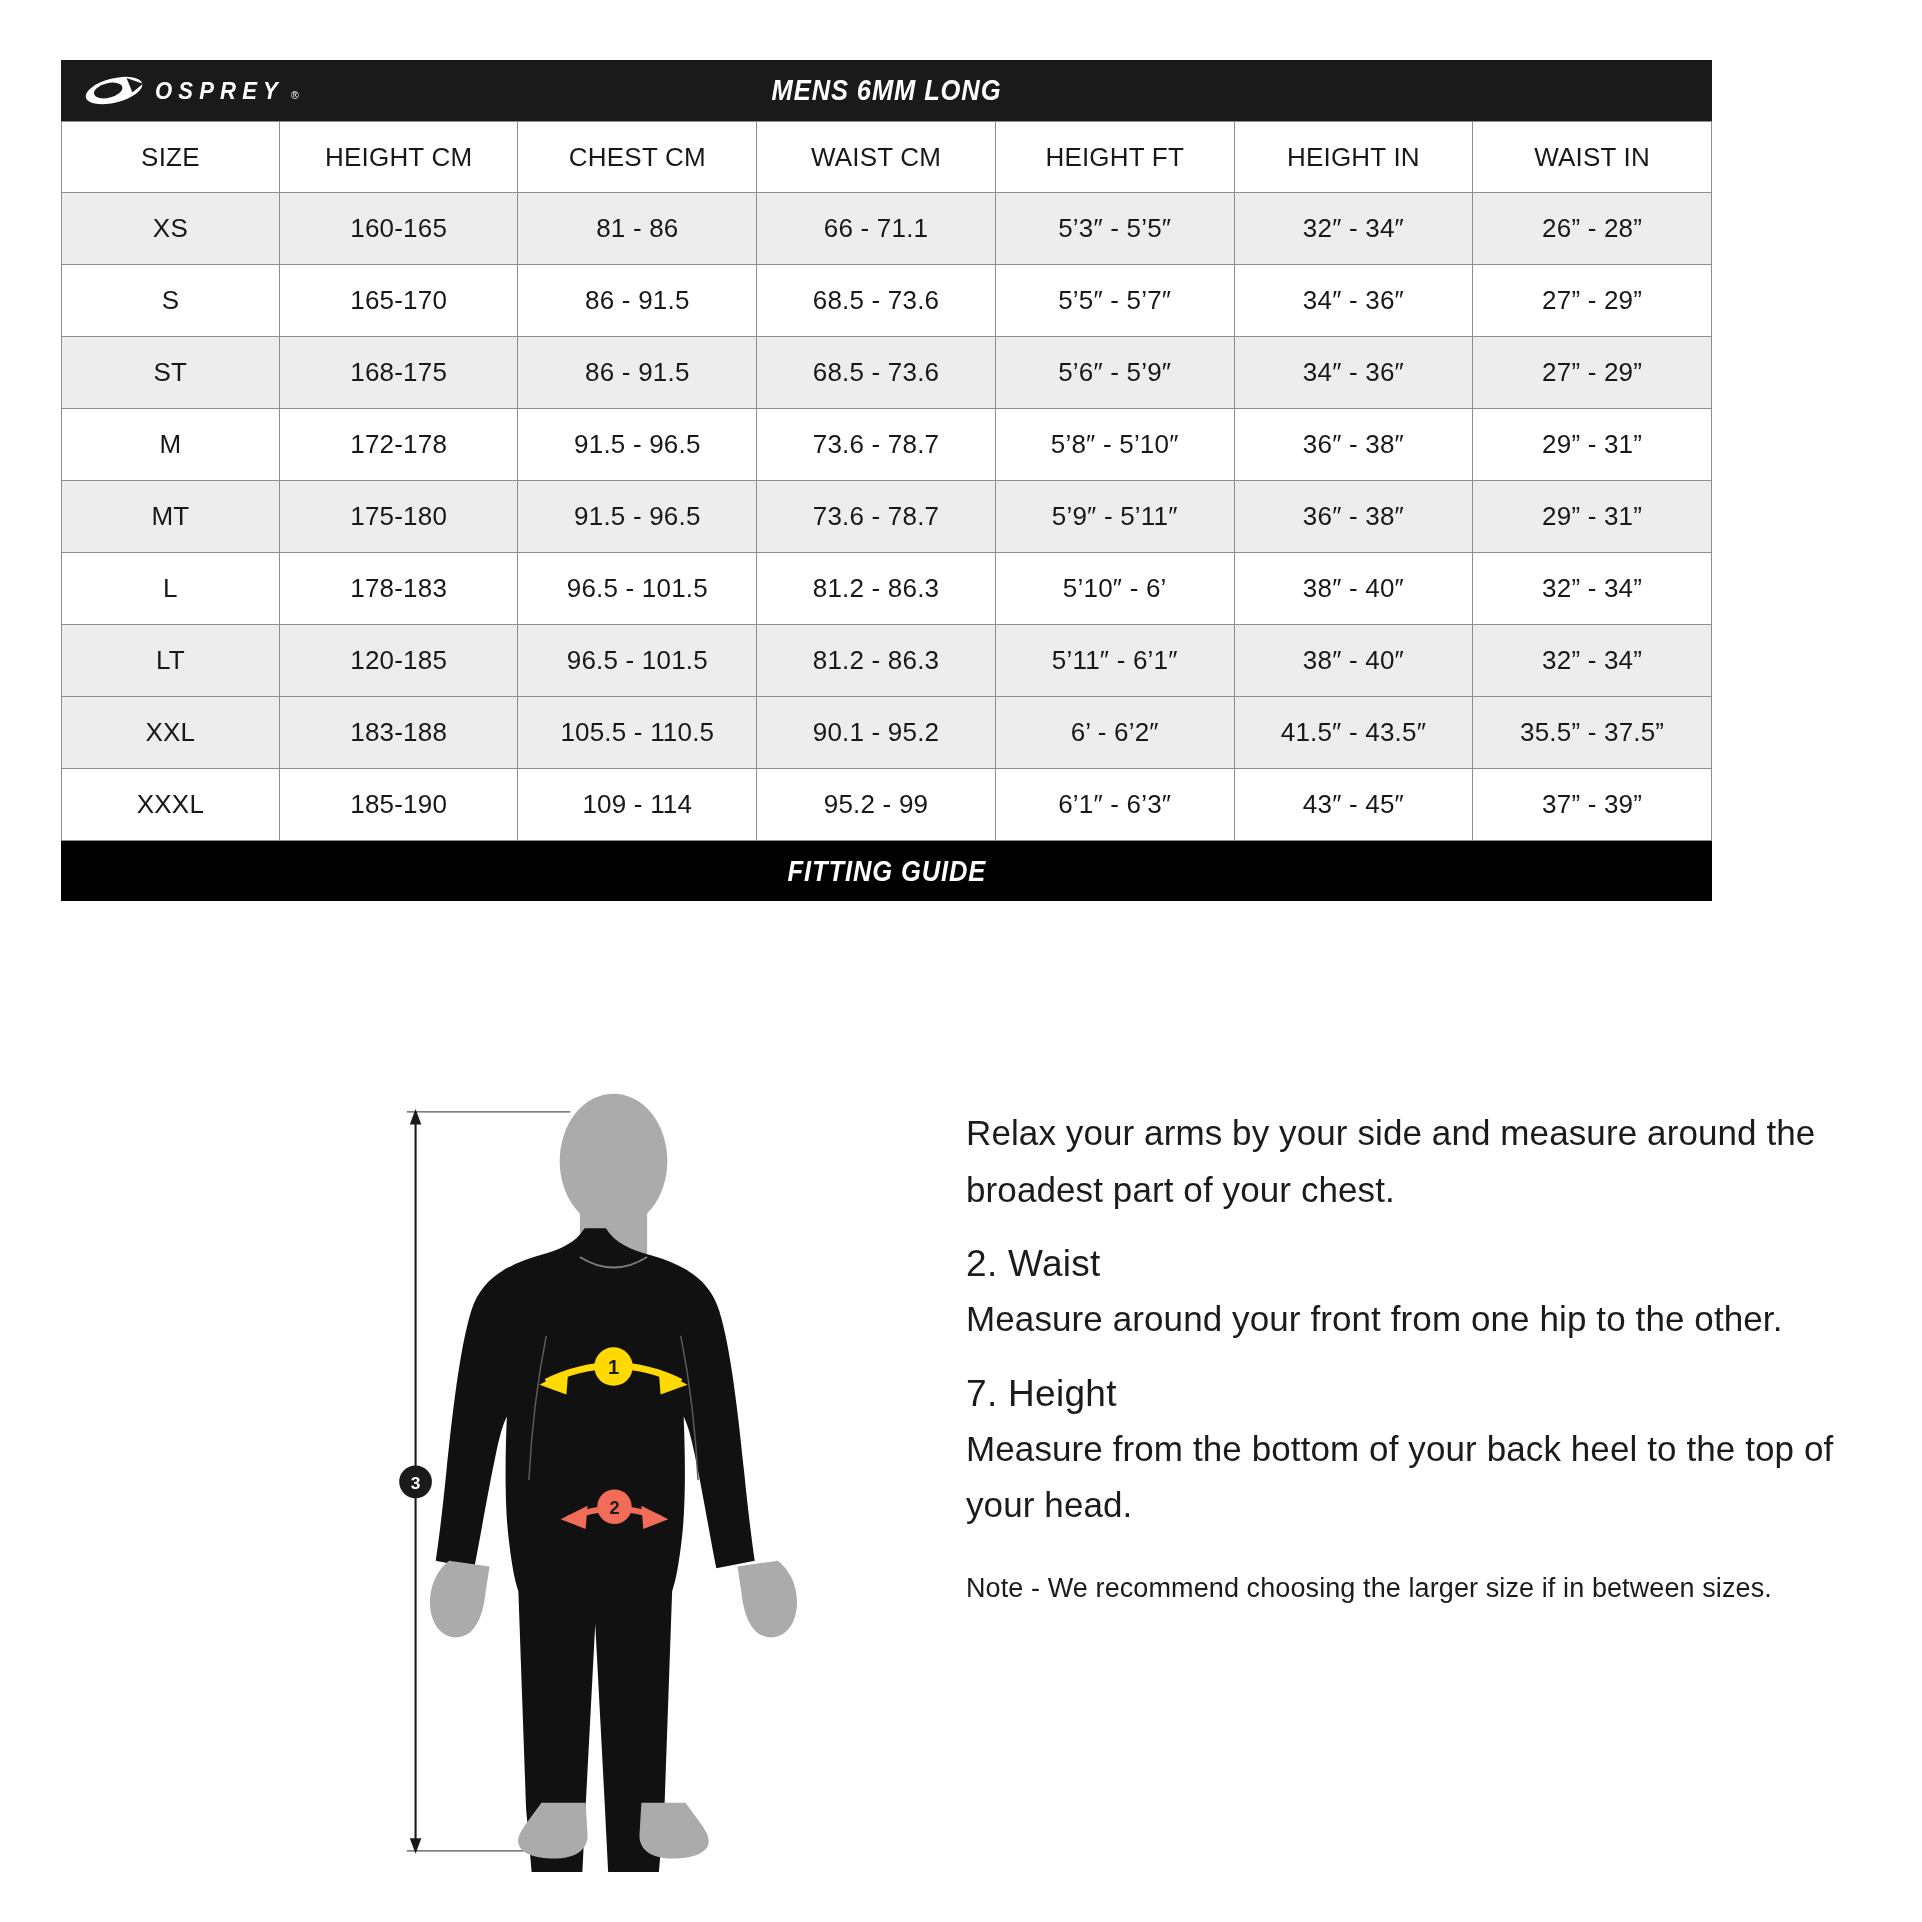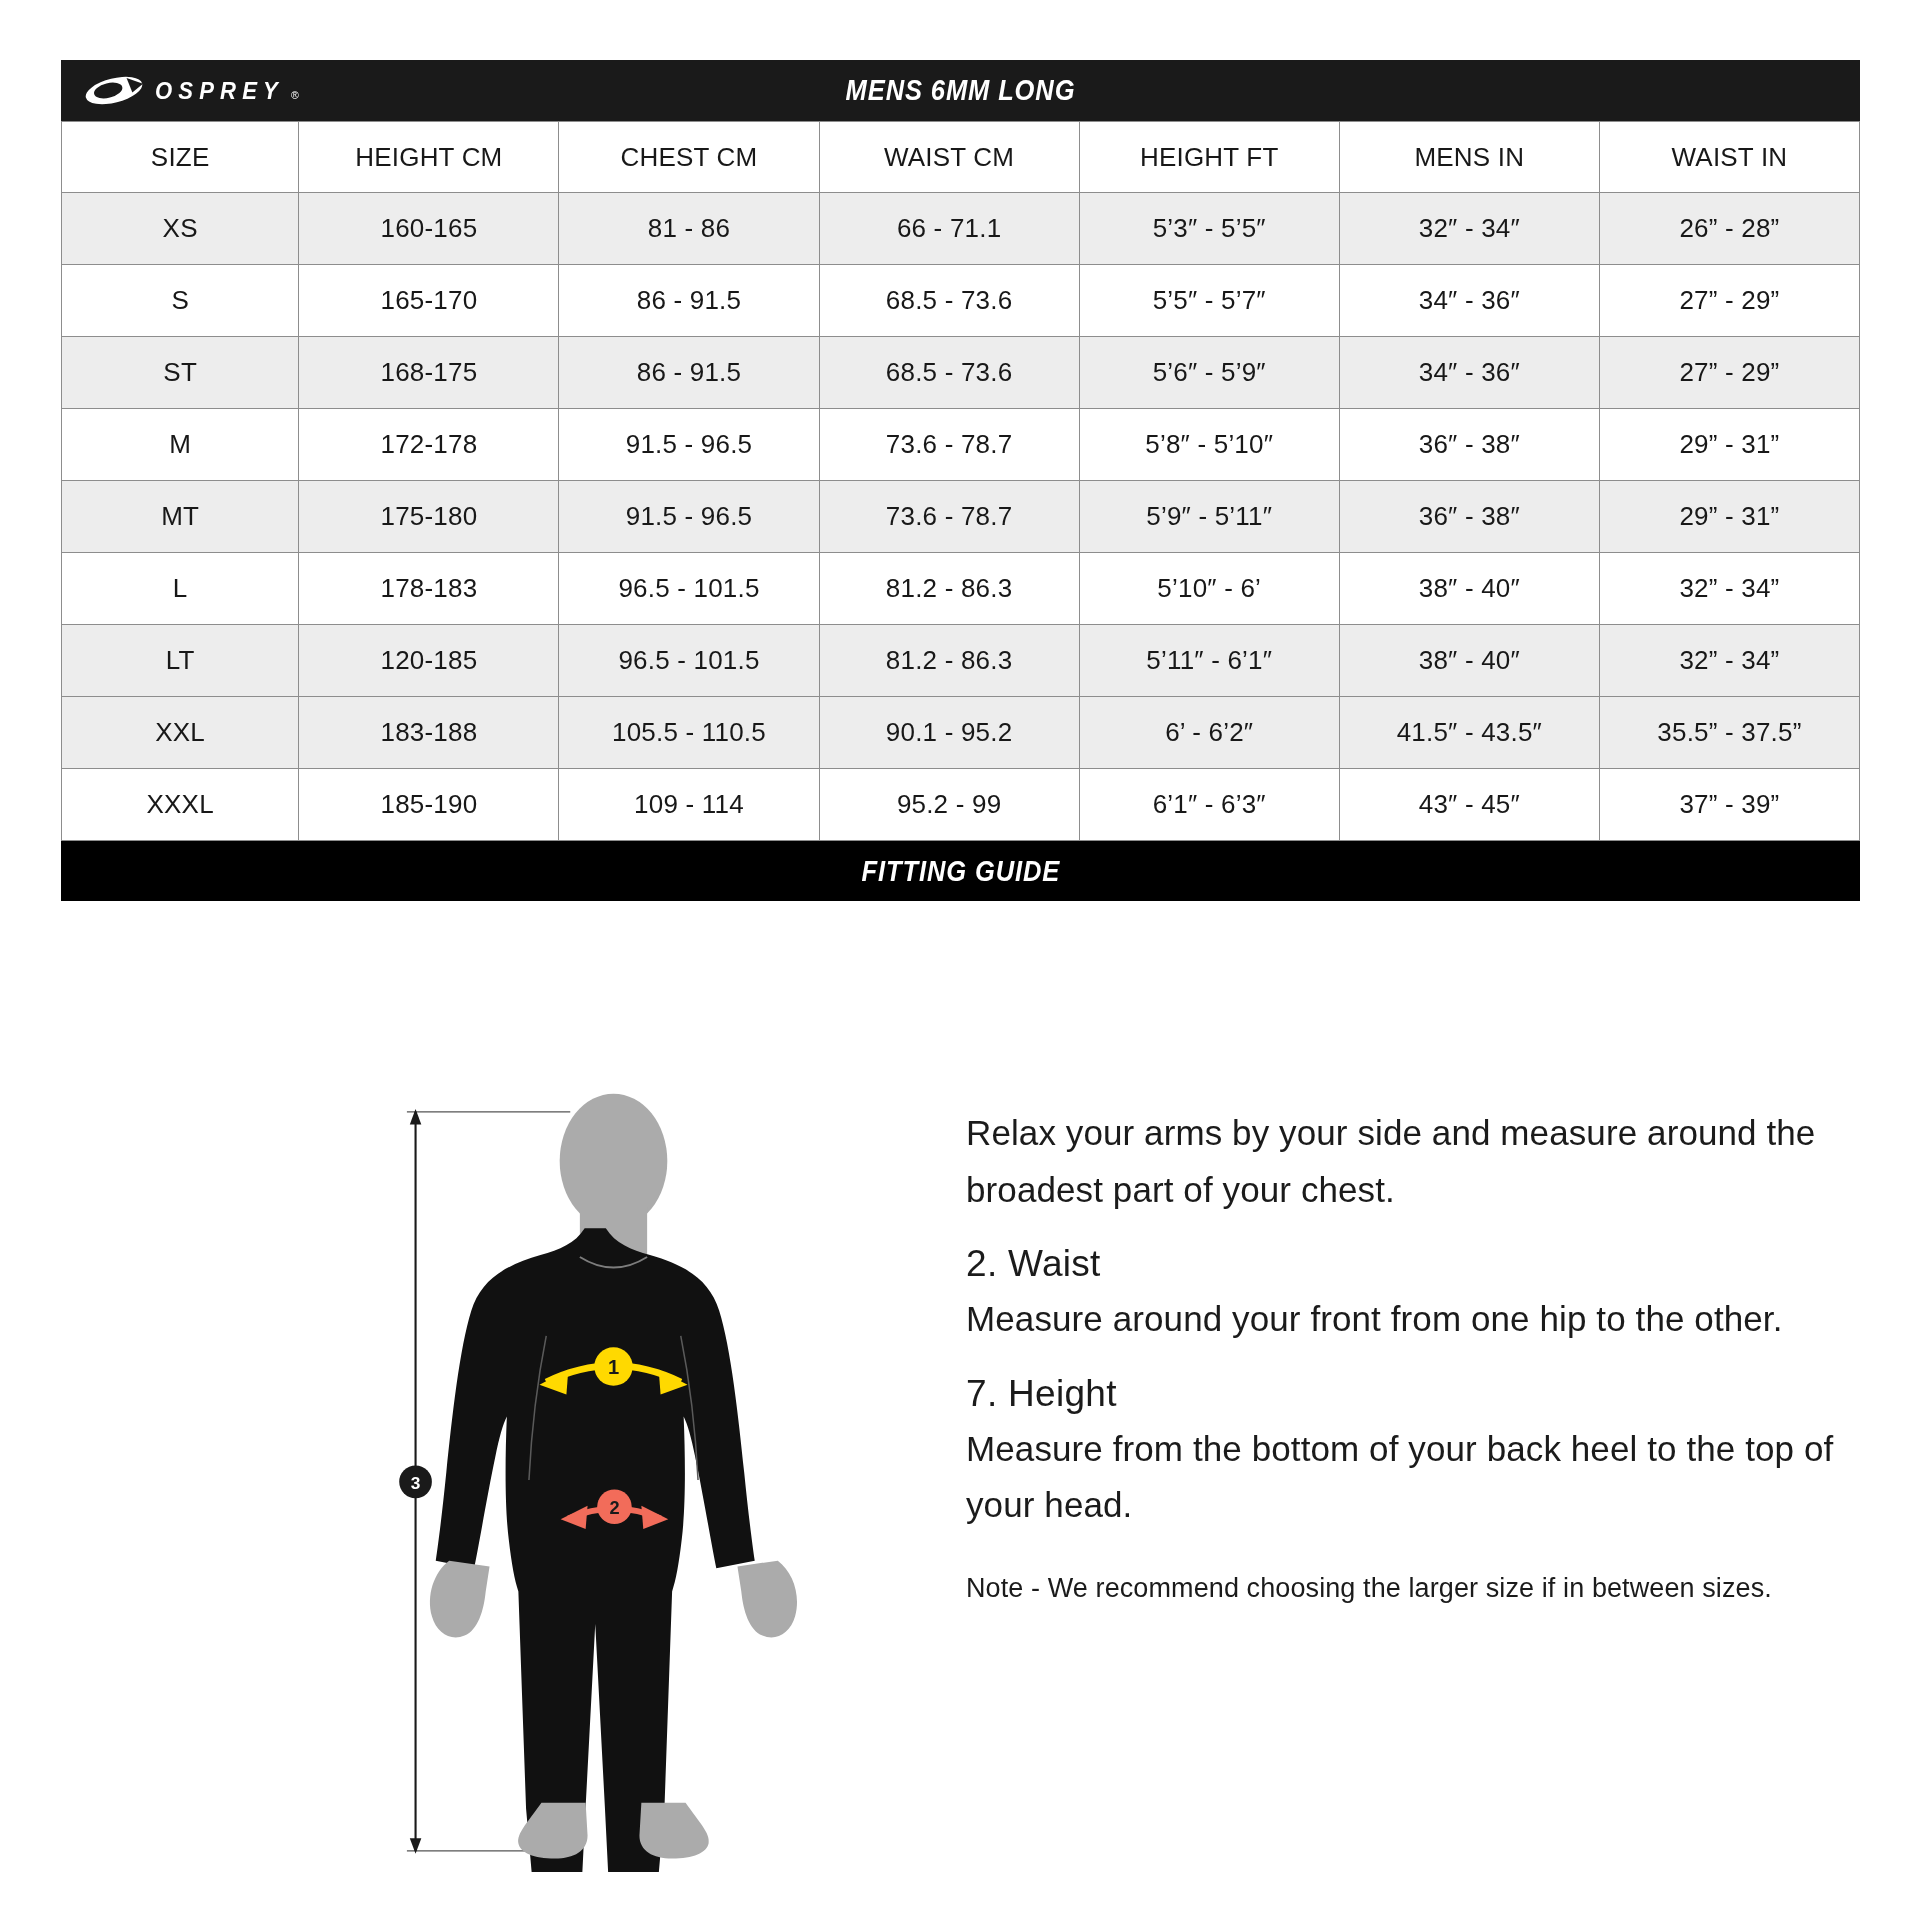--- a/index.html
+++ b/index.html
@@ -8,21 +8,21 @@
     background: #ffffff;
     font-family: "Liberation Sans", sans-serif;
     -webkit-font-smoothing: antialiased;
   }
   .page { position: relative; width: 1922px; height: 1922px; }
 
   
   .chart-wrap {
     position: absolute;
     left: 61px; top: 60px;
-    width: 1799px;
+    width: 1651px;
   }
   .brandbar {
     background: #1a1a1a;
     height: 61px;
     display: flex;
     align-items: center;
     position: relative;
   }
   .logo {
     display: flex;
@@ -174,21 +174,21 @@
           <col>
           <col>
       </colgroup>
       <thead>
         <tr>
           <th>SIZE</th>
           <th>HEIGHT CM</th>
           <th>CHEST CM</th>
           <th>WAIST CM</th>
           <th>HEIGHT FT</th>
-          <th>MENS IN</th>
+          <th>HEIGHT IN</th>
           <th>WAIST IN</th>
         </tr>
       </thead>
       <tbody>
           <tr class="alt">
             <td>XS</td>
             <td>160-165</td>
             <td>81 - 86</td>
             <td>66 - 71.1</td>
             <td>5’3″ - 5’5″</td>

